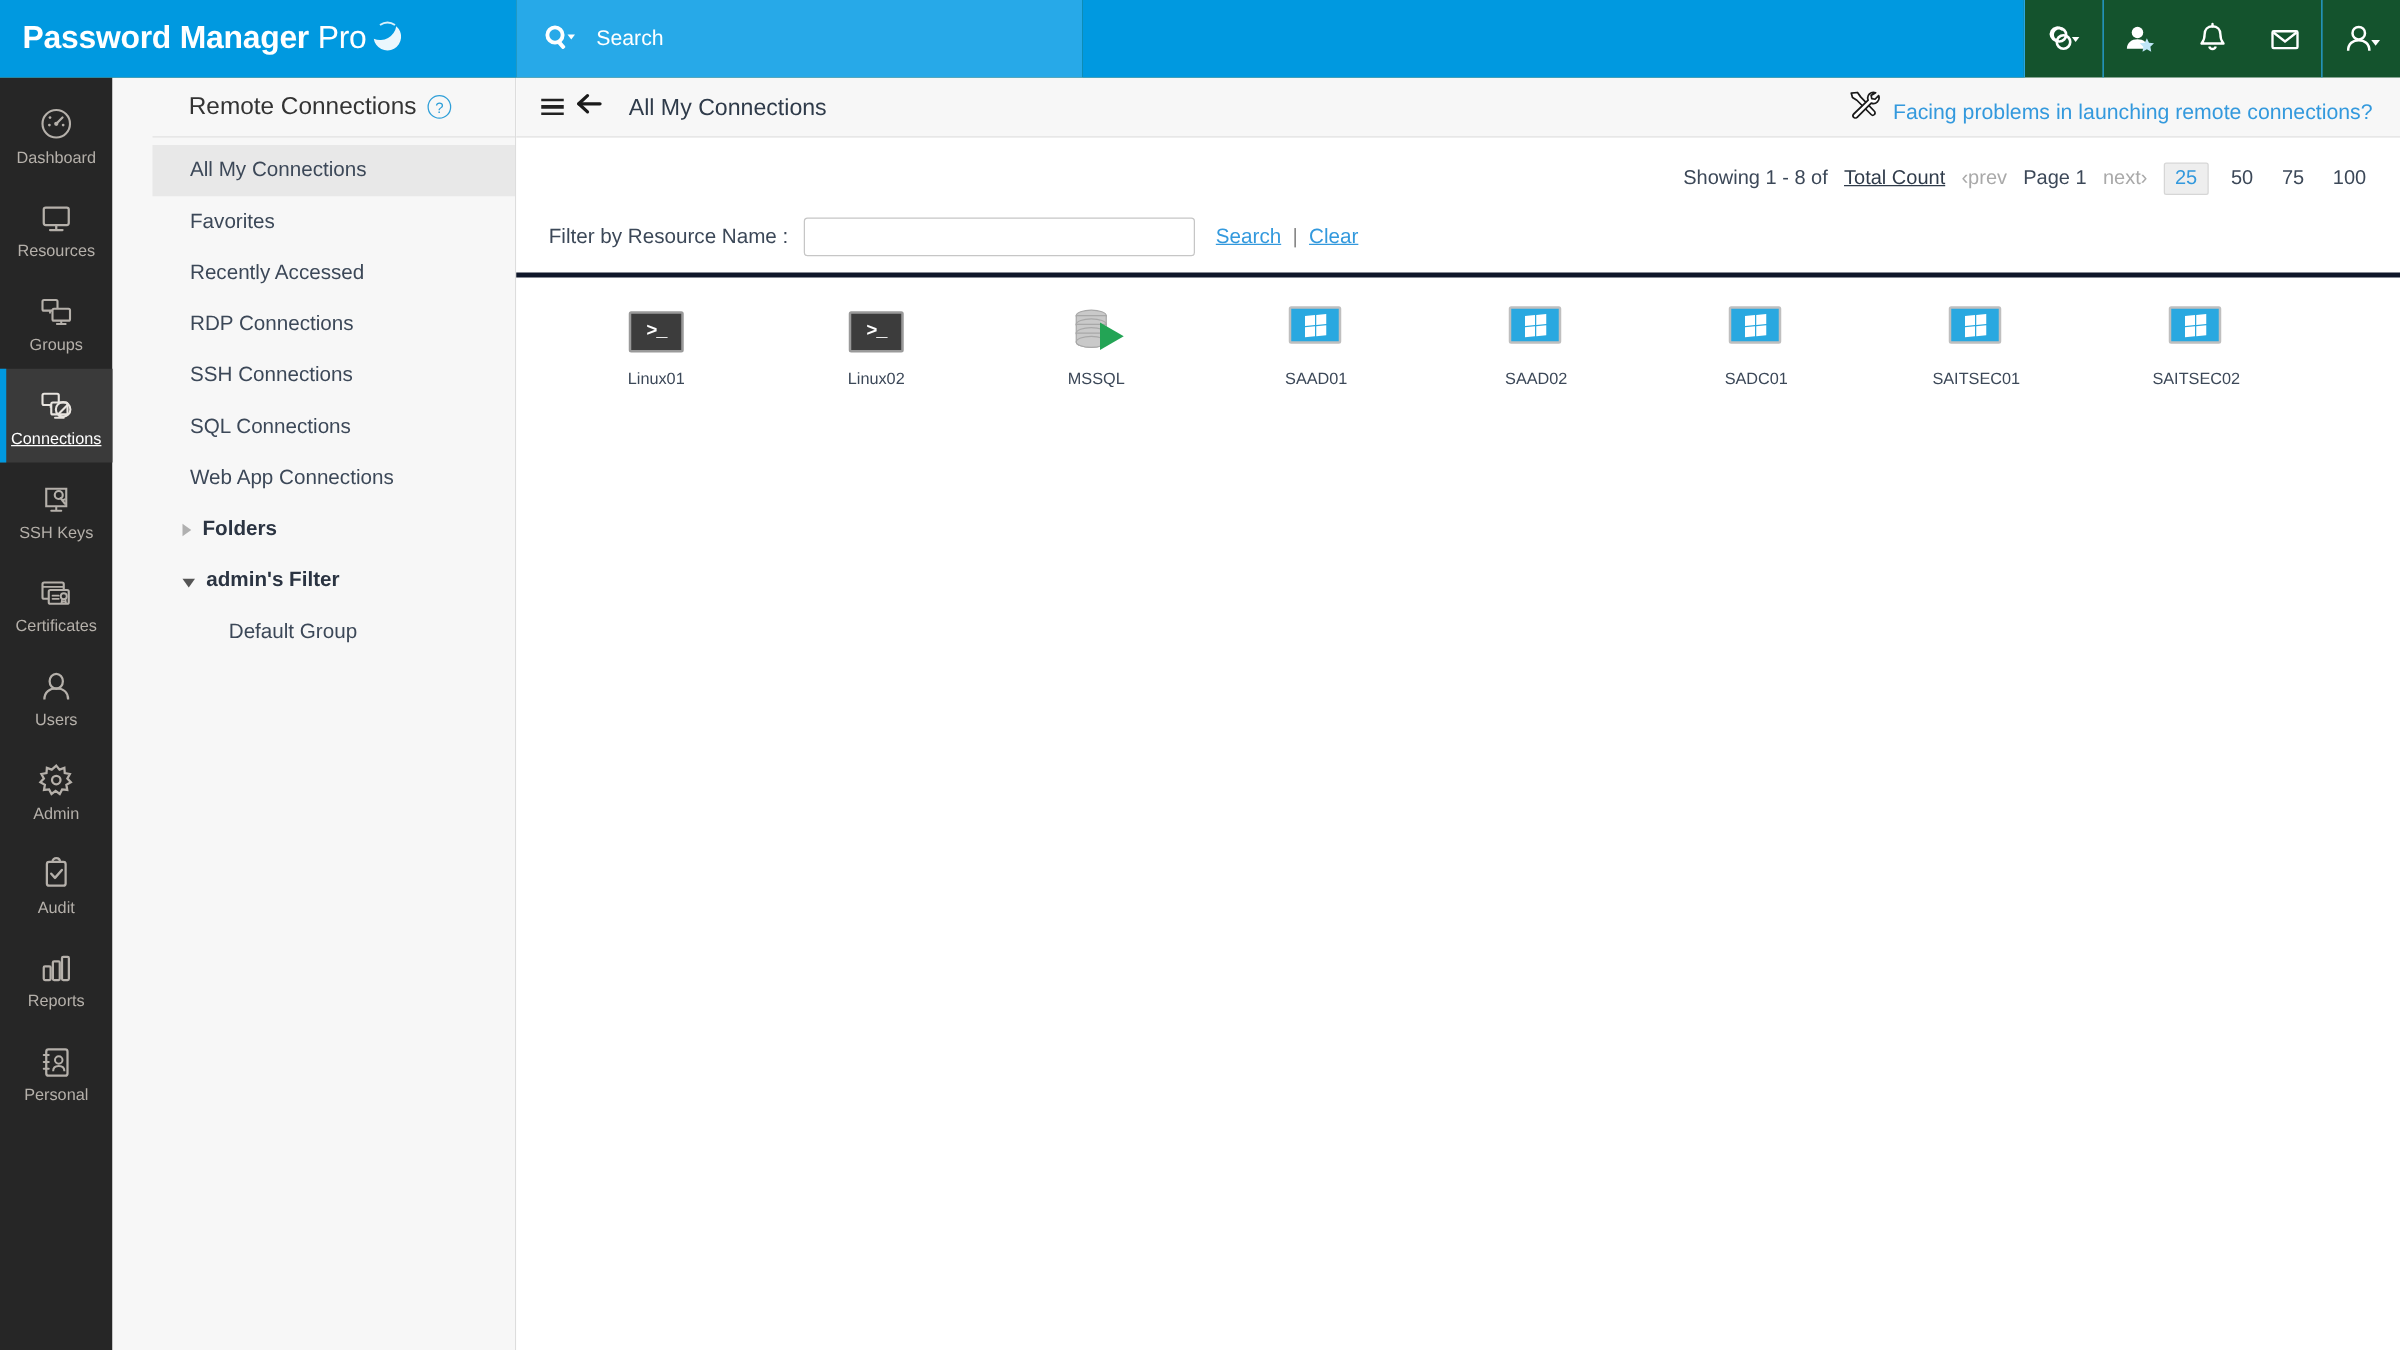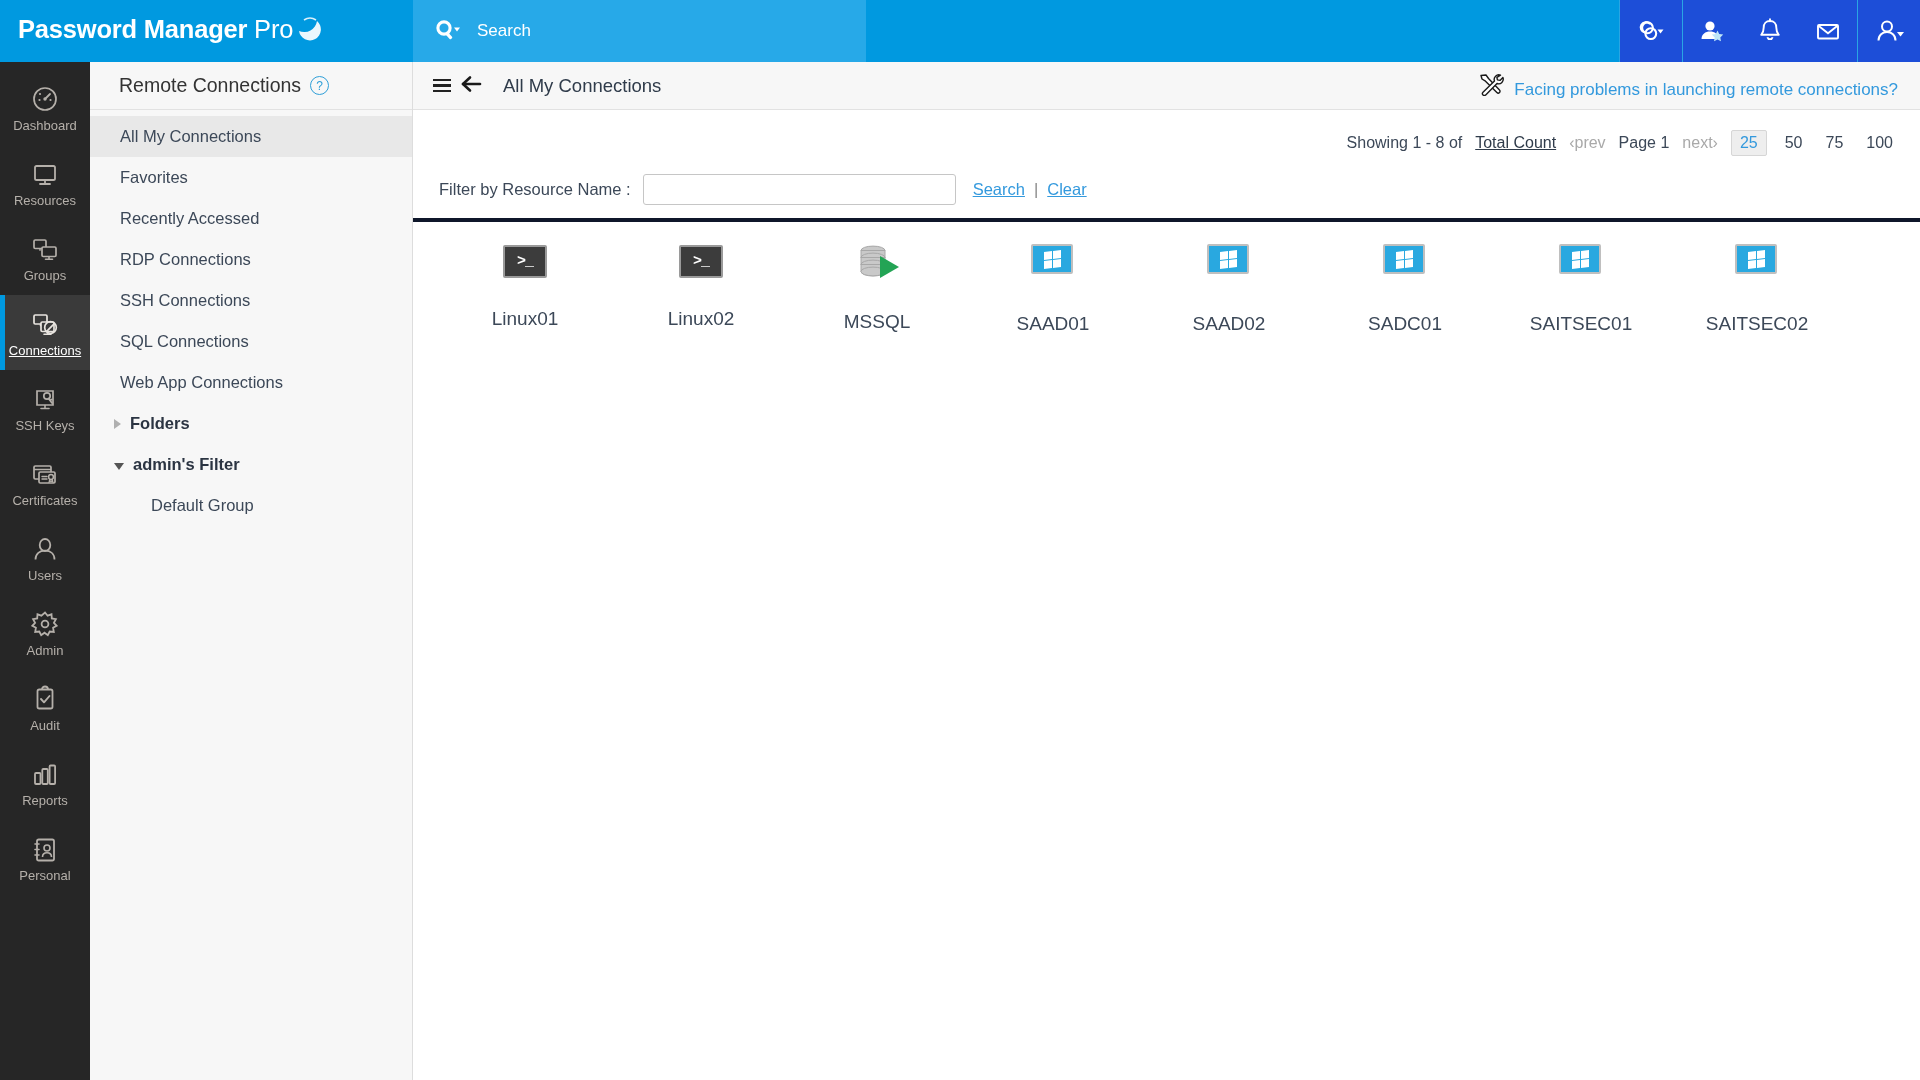--- a/index.html
+++ b/index.html
@@ -7,21 +7,21 @@
     width: 1920px; height: 1080px;
     overflow: hidden;
     font-family: "Liberation Sans", sans-serif;
     background: #ffffff;
   }
   .app { position: relative; width: 1920px; height: 1080px; display: flex; flex-direction: column; }
 
   
   .topbar {
     height: 62px; min-height: 62px;
-    background: #1d4ed8;
+    background: #14532d;
     display: flex; align-items: stretch;
     position: relative; z-index: 20;
   }
   .brand {
     width: 413px; min-width: 413px;
     display: flex; align-items: center; padding-left: 18px;
     background: #0099e0;
   }
   .brand-text {
     color: #ffffff; font-size: 25.5px; letter-spacing: -0.2px;
@@ -74,21 +74,21 @@
     background: #0099e0;
   }
   .rail-item.active .rail-label { color: #ffffff; text-decoration: underline; }
   .rail-icon { height: 30px; display: flex; align-items: flex-end; }
 
   
   .panel {
     width: 323px; min-width: 323px;
     background: #f7f7f7;
     border-right: 1px solid #dddddd;
-    display: flex; flex-direction: column;
+    display: flex; flex-direction: column; padding-left: 32px;
   }
   .panel-head {
     height: 48px; min-height: 48px;
     display: flex; align-items: center; gap: 9px;
     padding-left: 29px;
     border-bottom: 1px solid #e2e2e2;
     background: #f7f7f7;
   }
   .panel-title { font-size: 19.5px; color: #333333; white-space: nowrap; }
   .help-badge {
@@ -172,21 +172,21 @@
   .grid {
     display: flex; flex-wrap: wrap;
     padding: 22px 0 0 24px;
     align-content: flex-start;
   }
   .conn {
     width: 176px; height: 86px;
     display: flex; flex-direction: column; align-items: center; gap: 9px;
     cursor: pointer;
   }
-  .conn-label { font-size: 19px; color: #3c4858; white-space: nowrap; margin-top: 20px; }
+  .conn-label { font-size: 13px; color: #3c4858; white-space: nowrap; }
   .icon-slot { height: 42px; display: flex; align-items: center; justify-content: center; }
 
   
   .ico-term {
     width: 44px; height: 33px; border-radius: 2px;
     background: #3c3c3c; border: 2px solid #9a9a9a;
     display: flex; align-items: center; justify-content: center;
     color: #ffffff; font-family: "Liberation Mono", monospace;
     font-size: 15px; font-weight: bold; letter-spacing: -1px;
   }

